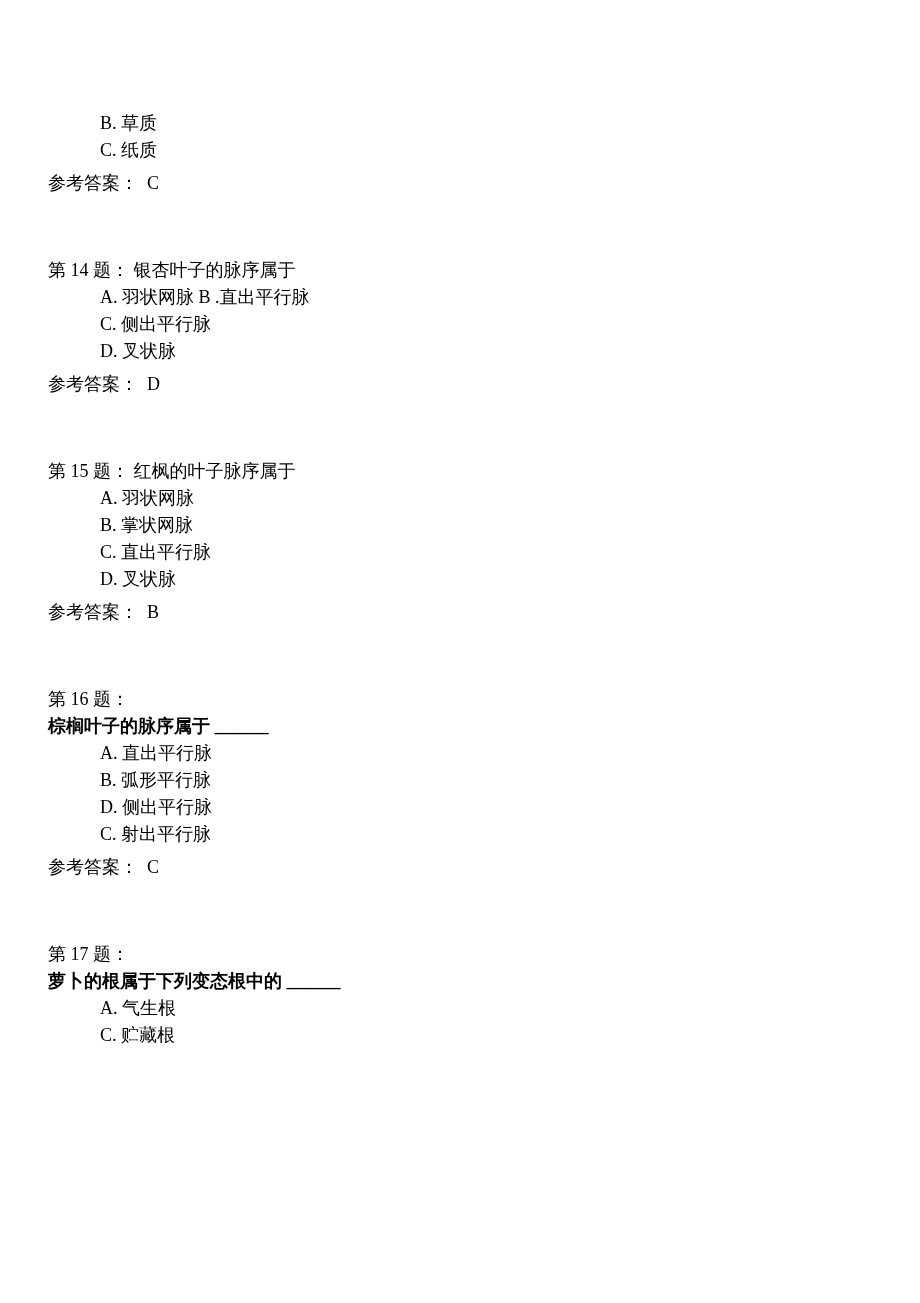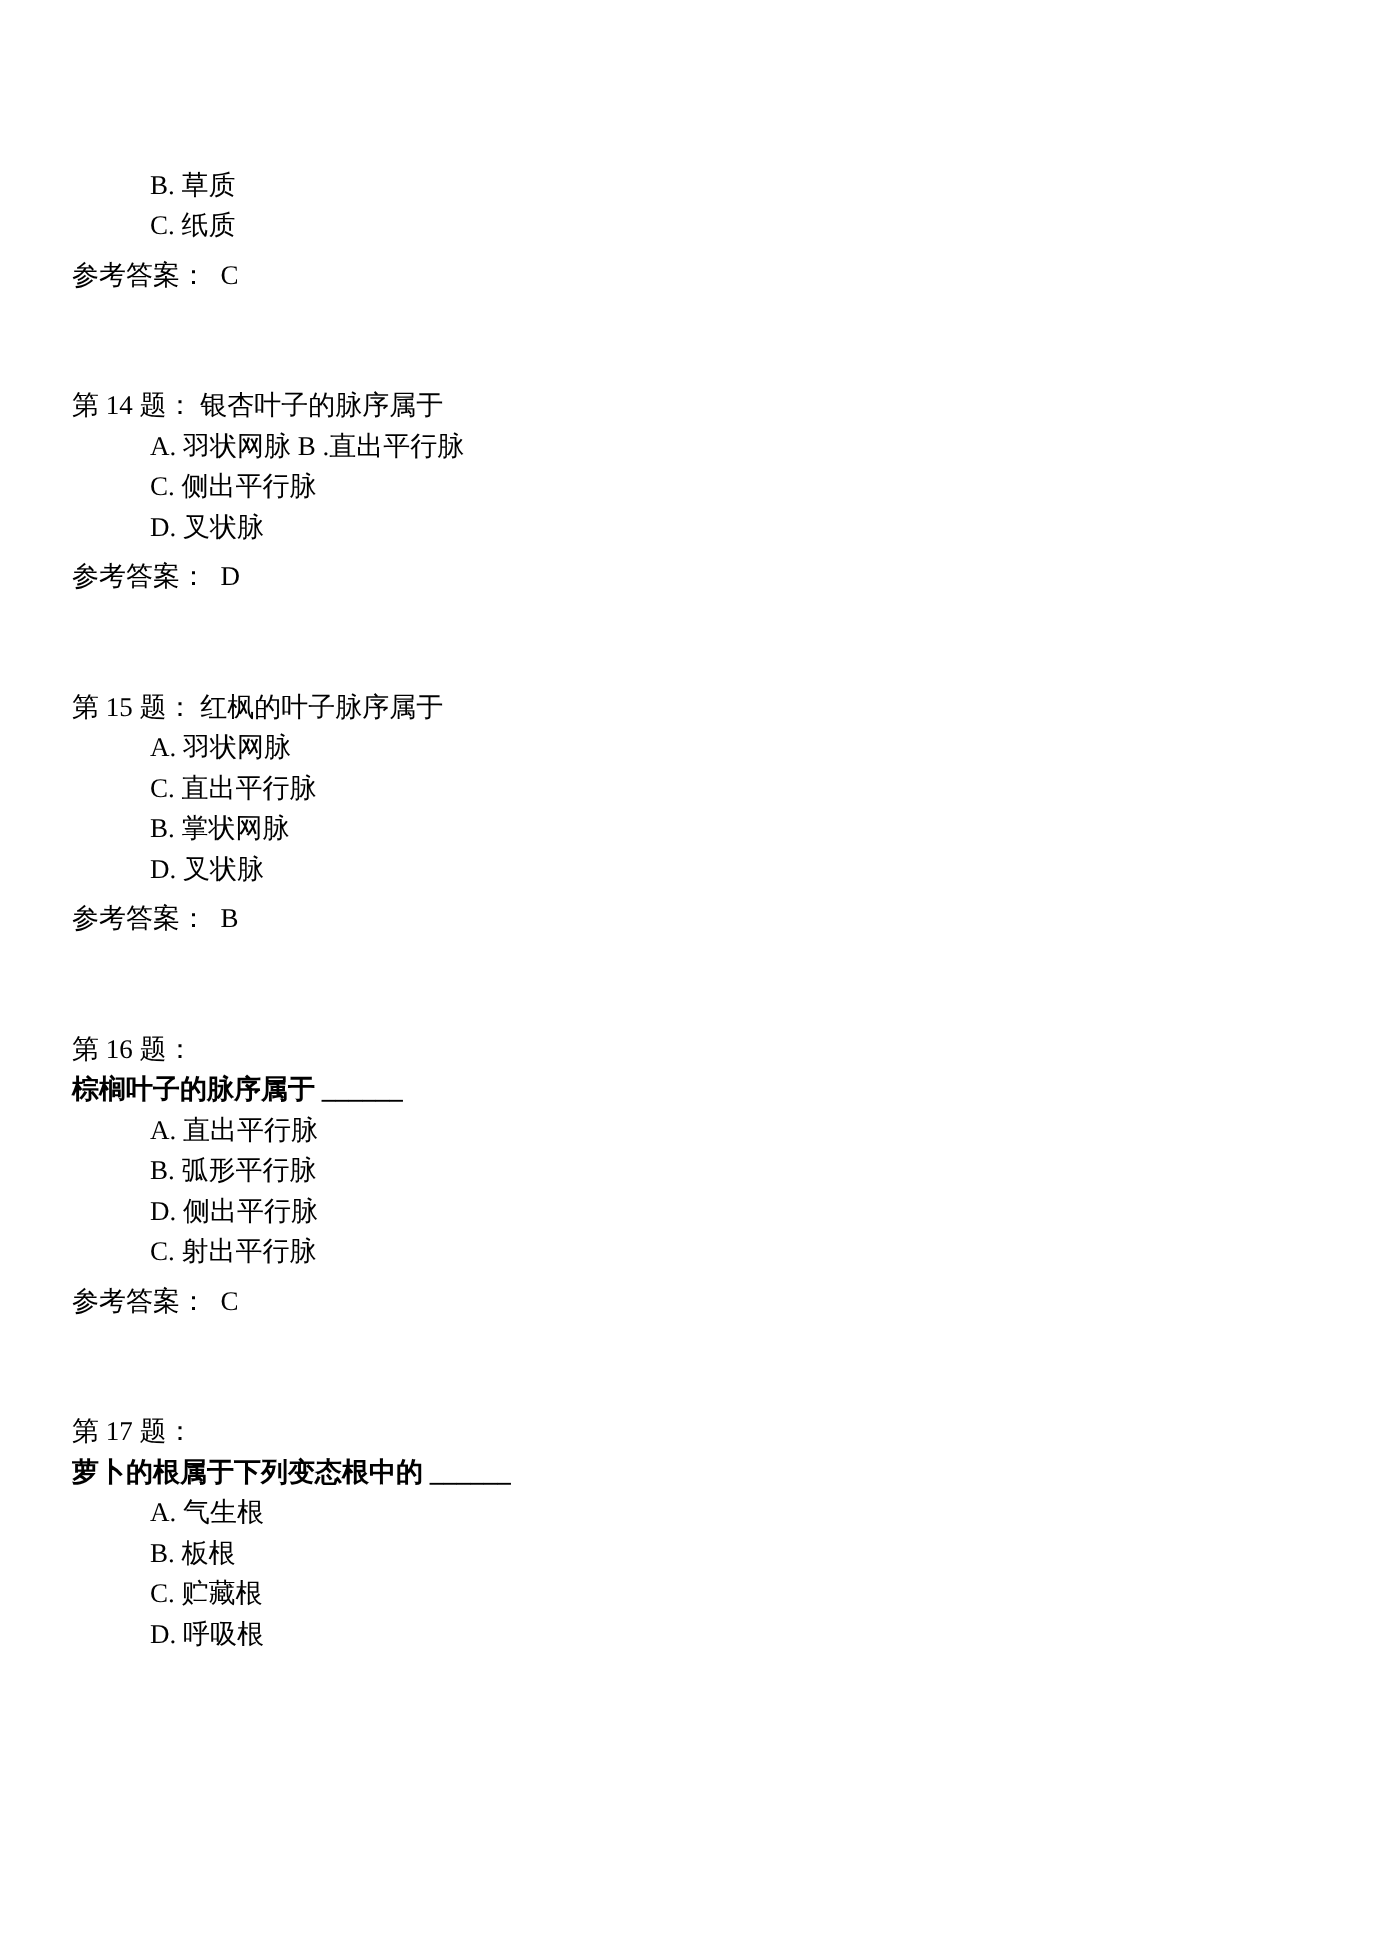--- a/index.html
+++ b/index.html
@@ -60,22 +60,22 @@
     <div class="option">C. 侧出平行脉</div>
     <div class="option">D. 叉状脉</div>
   </div>
   <div class="answer">
     <span class="answer-label">参考答案：</span><span>D</span>
   </div>
 
   <div class="q-block">
     <div class="question-title">第  15 题：   红枫的叶子脉序属于</div>
     <div class="option">A. 羽状网脉</div>
+    <div class="option">B. 掌状网脉</div>
     <div class="option">C. 直出平行脉</div>
-    <div class="option">B. 掌状网脉</div>
     <div class="option">D. 叉状脉</div>
   </div>
   <div class="answer">
     <span class="answer-label">参考答案：</span><span>B</span>
   </div>
 
   <div class="q-block">
     <div class="question-title">第  16 题：</div>
     <div class="question-stem">棕榈叶子的脉序属于  ______</div>
     <div class="option">A. 直出平行脉</div>
@@ -84,18 +84,16 @@
     <div class="option">C. 射出平行脉</div>
   </div>
   <div class="answer">
     <span class="answer-label">参考答案：</span><span>C</span>
   </div>
 
   <div class="q-block">
     <div class="question-title">第  17 题：</div>
     <div class="question-stem">萝卜的根属于下列变态根中的   ______</div>
     <div class="option">A. 气生根</div>
-    <div class="option">B. 板根</div>
     <div class="option">C. 贮藏根</div>
-    <div class="option">D. 呼吸根</div>
   </div>
 
 </div>
 
 </body></html>

